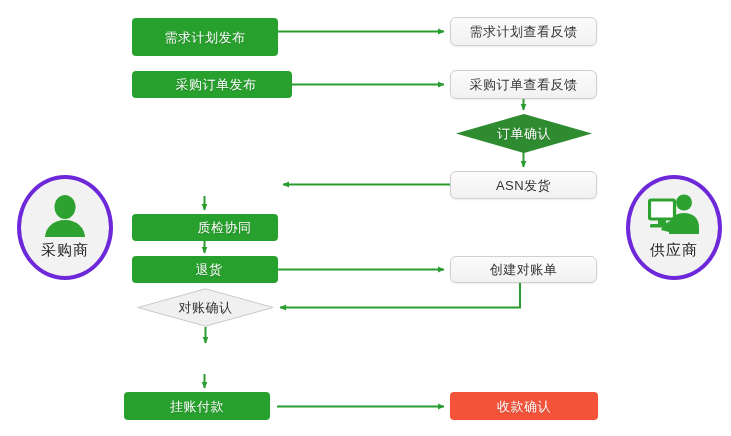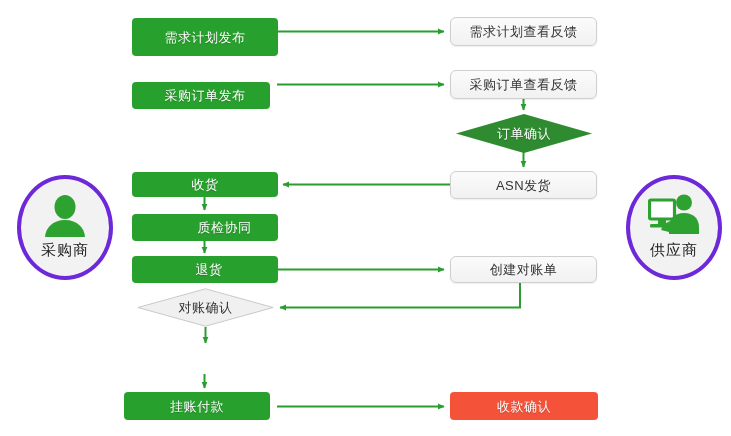--- a/index.html
+++ b/index.html
@@ -142,34 +142,33 @@
       <path d="M204.5,374 L204.5,388" marker-end="url(#arw)"></path>
 
       <path d="M277,406.5 L444,406.5" marker-end="url(#arw)"></path>
     </g>
   </svg>
 
   <div class="node green" style="left:132px; top:18px; width:146px; height:38px;">需求计划发布</div>
 
   <div class="node gray" style="left:450px; top:17px; width:147px; height:29px;">需求计划查看反馈</div>
 
-  <div class="node green" style="left:132px; top:82px; width:138px; height:27px;padding-left:8px;">采购订单发布</div>
+  <div class="node green" style="left:132px; top:71px; width:160px; height:27px;padding-left:8px;">采购订单发布</div>
 
   <div class="node gray" style="left:450px; top:70px; width:147px; height:29px;">采购订单查看反馈</div>
 
   <div class="diamond green" style="left:456px; top:114px; width:136px; height:39px;">
     <svg width="136" height="39" viewBox="0 0 136 39">
       <polygon points="68,0 136,19.5 68,39 0,19.5" fill="#2e8b30"></polygon>
     </svg>
     <span class="dlabel">订单确认</span>
   </div>
 
   <div class="node gray" style="left:450px; top:171px; width:147px; height:28px;">ASN发货</div>
 
-  <div class="node green" style="left:132px; top:172px; width:146px; height:25px;">收货</div>
 
   <div class="node green" style="left:132px; top:214px; width:146px; height:27px;padding-left:39px;">质检协同</div>
 
   <div class="node green" style="left:132px; top:256px; width:146px; height:27px;padding-left:8px;">退货</div>
 
   <div class="node gray" style="left:450px; top:256px; width:147px; height:27px;">创建对账单</div>
 
   <div class="diamond white" style="left:137px; top:288px; width:137px; height:39px;">
     <svg width="137" height="39" viewBox="0 0 137 39">
       <polygon points="68.5,0.8 136.2,19.5 68.5,38.2 0.8,19.5" fill="#f0f0f0" stroke="#c9c9c9" stroke-width="1"></polygon>

